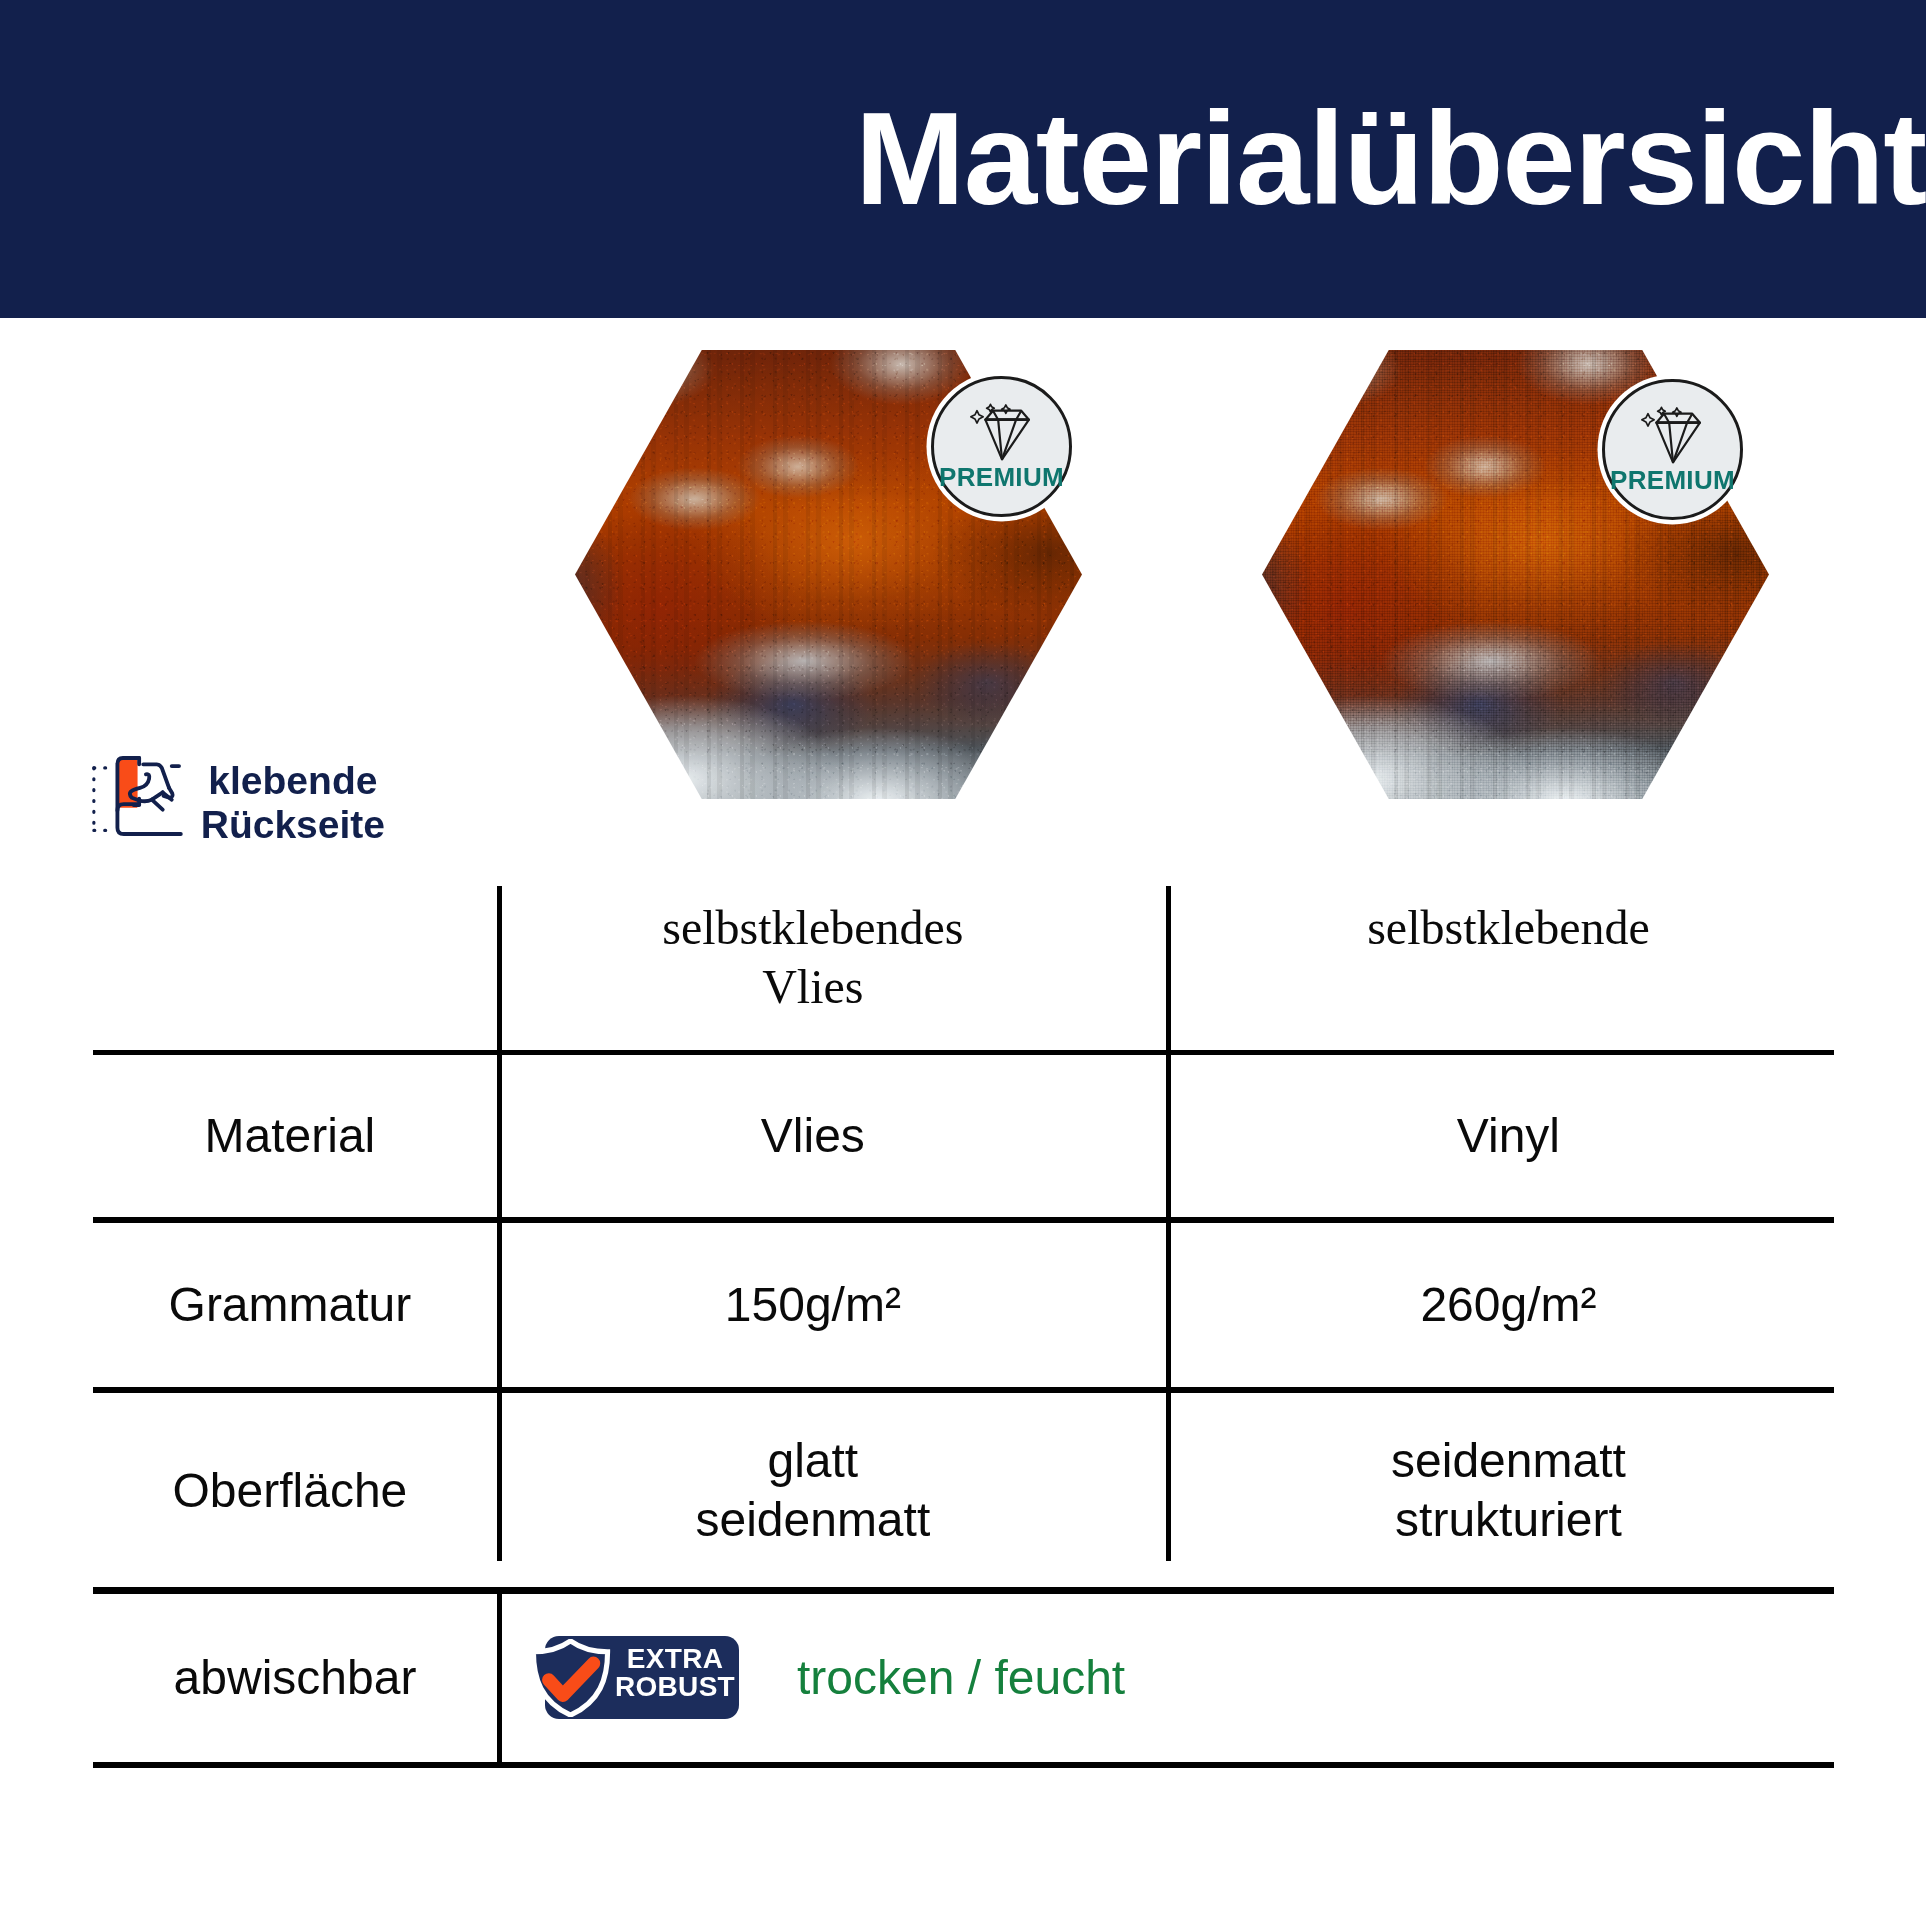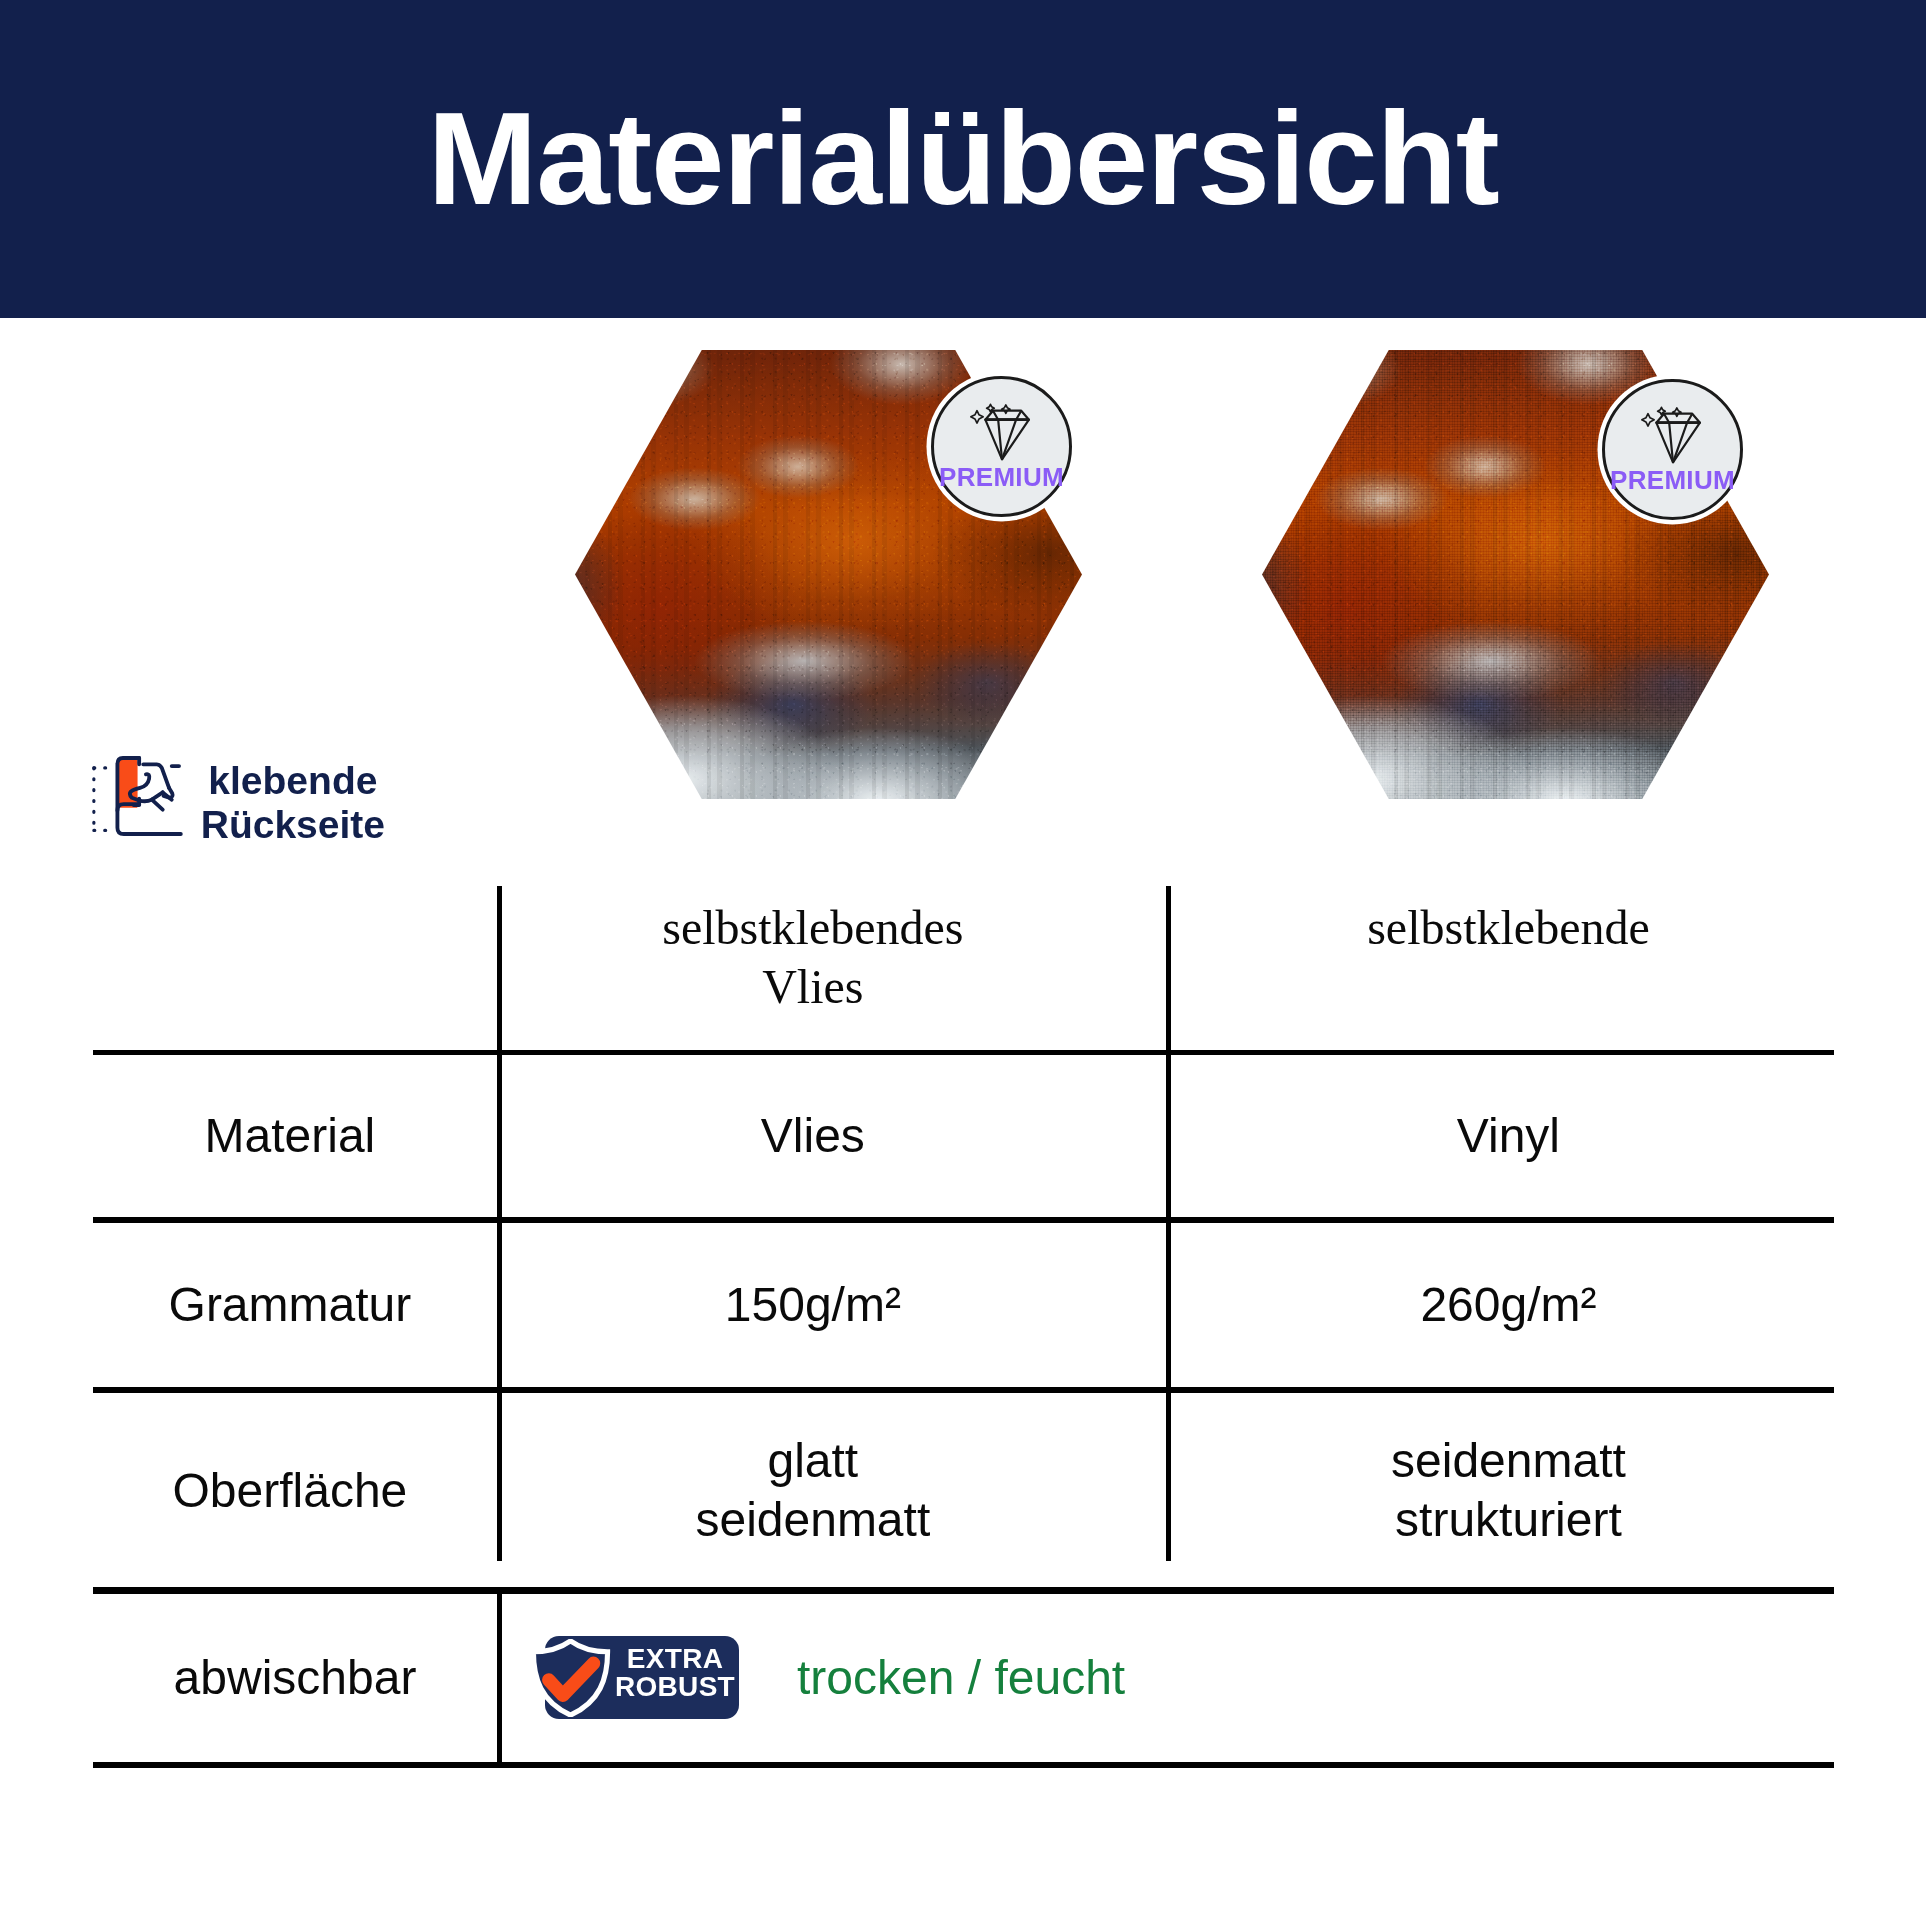--- a/index.html
+++ b/index.html
@@ -16,21 +16,21 @@
   }
 
   
   .header {
     position: absolute;
     left: 0; top: 0;
     width: 1926px; height: 318px;
     background: #12204c;
     display: flex;
     align-items: center;
-    justify-content: center;
+    justify-content: flex-end;
   }
   .header-title {
     color: #ffffff;
     font-size: 132px;
     font-weight: bold;
     letter-spacing: -1.3px;
     line-height: 1;
     white-space: nowrap;
   }
 
@@ -133,21 +133,21 @@
     box-shadow: 0 0 0 4.5px #ffffff;
     display: flex;
     flex-direction: column;
     align-items: center;
     justify-content: center;
   }
   .hex-wrap.left  .premium { left: 356px; top: 26px; }
   .hex-wrap.right .premium { left: 340px; top: 29px; }
   .premium-diamond { width: 72px; height: 59px; margin-bottom: 2.6px; }
   .premium-label {
-    font-size: 26px; font-weight: bold; color: #8b5cf6;
+    font-size: 26px; font-weight: bold; color: #0f766e;
     letter-spacing: 0.3px; line-height: 1;
   }
 
   
   .sticky-block {
     position: absolute;
     left: 83px; top: 736px;
     width: 302px;
     display: flex; flex-direction: row; align-items: center;
   }

